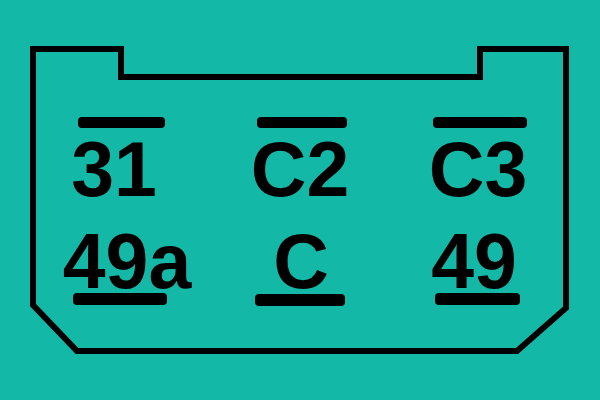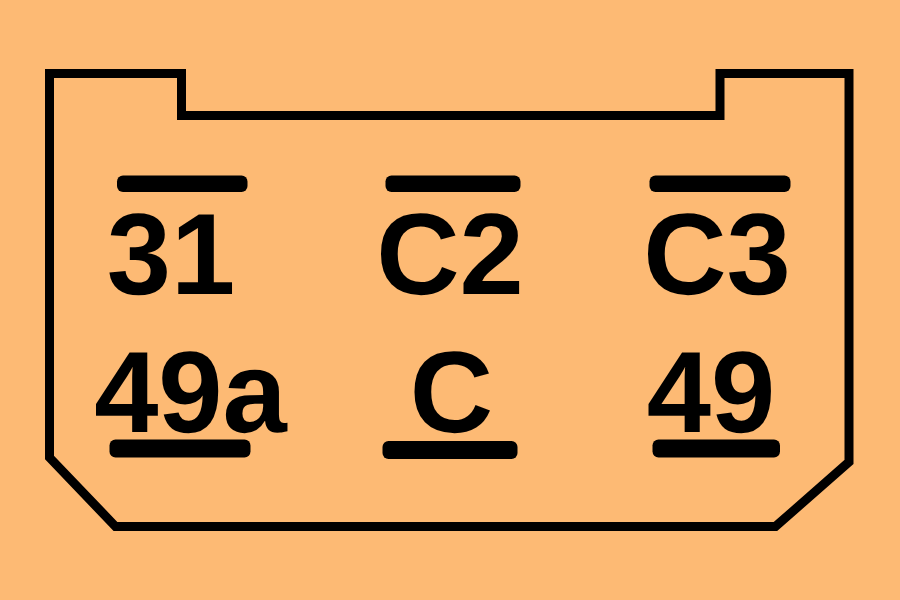--- a/index.html
+++ b/index.html
@@ -4,21 +4,21 @@
 <style>
   html, body {
     margin: 0;
     padding: 0;
     background: #ffffff;
   }
   .stage {
     position: relative;
     width: 600px;
     height: 400px;
-    background: #fdba74;
+    background: #14b8a6;
     overflow: hidden;
   }
   svg { display: block; }
   .terminal-label {
     font-family: "Liberation Sans", sans-serif;
     font-weight: bold;
     font-size: 77px;
     letter-spacing: 0px;
   }
 </style>

